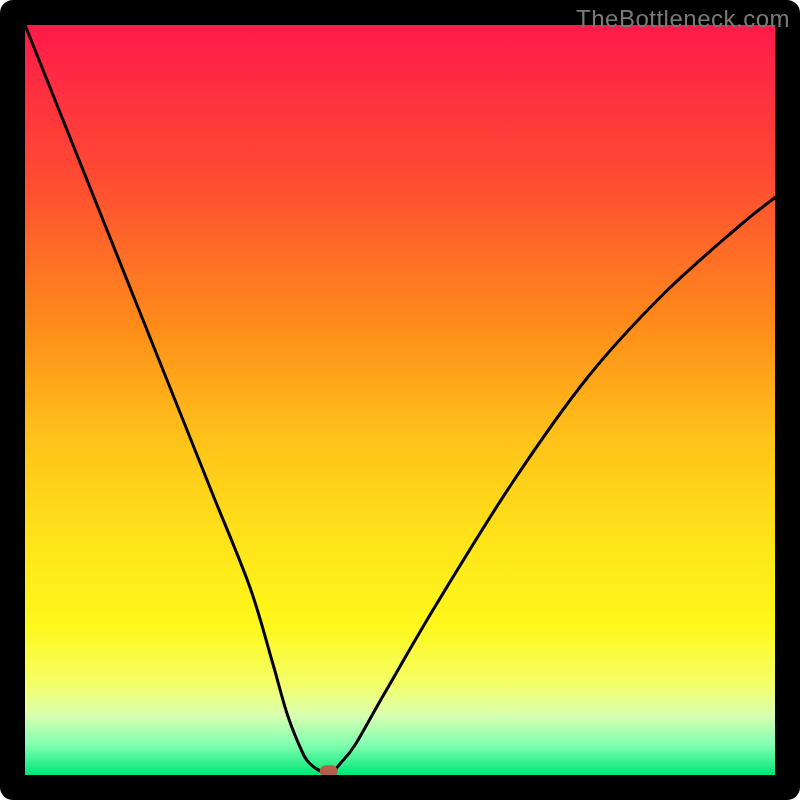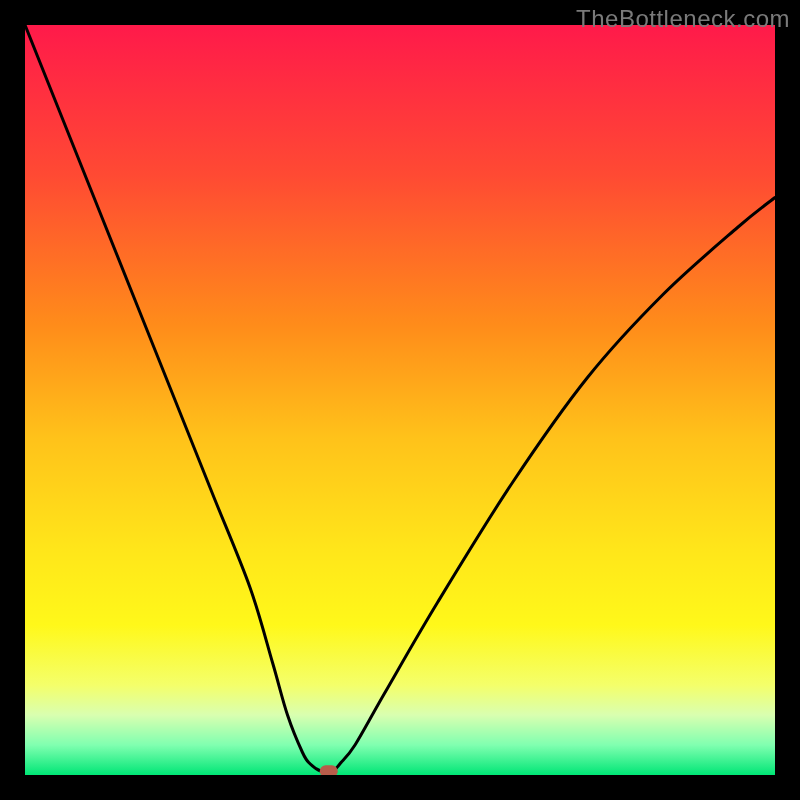--- a/index.html
+++ b/index.html
@@ -5,20 +5,21 @@
   body {
     margin: 0;
     padding: 0;
     background: #fff;
   }
   .container {
     position: relative;
     width: 800px;
     height: 800px;
     background: #000;
+    border-radius: 13px;
   }
   .watermark {
     position: absolute;
     top: 5px;
     right: 10px;
     font-family: Arial, Helvetica, sans-serif;
     font-size: 24px;
     font-weight: 500;
     color: #7a7a7a;
     z-index: 10;

